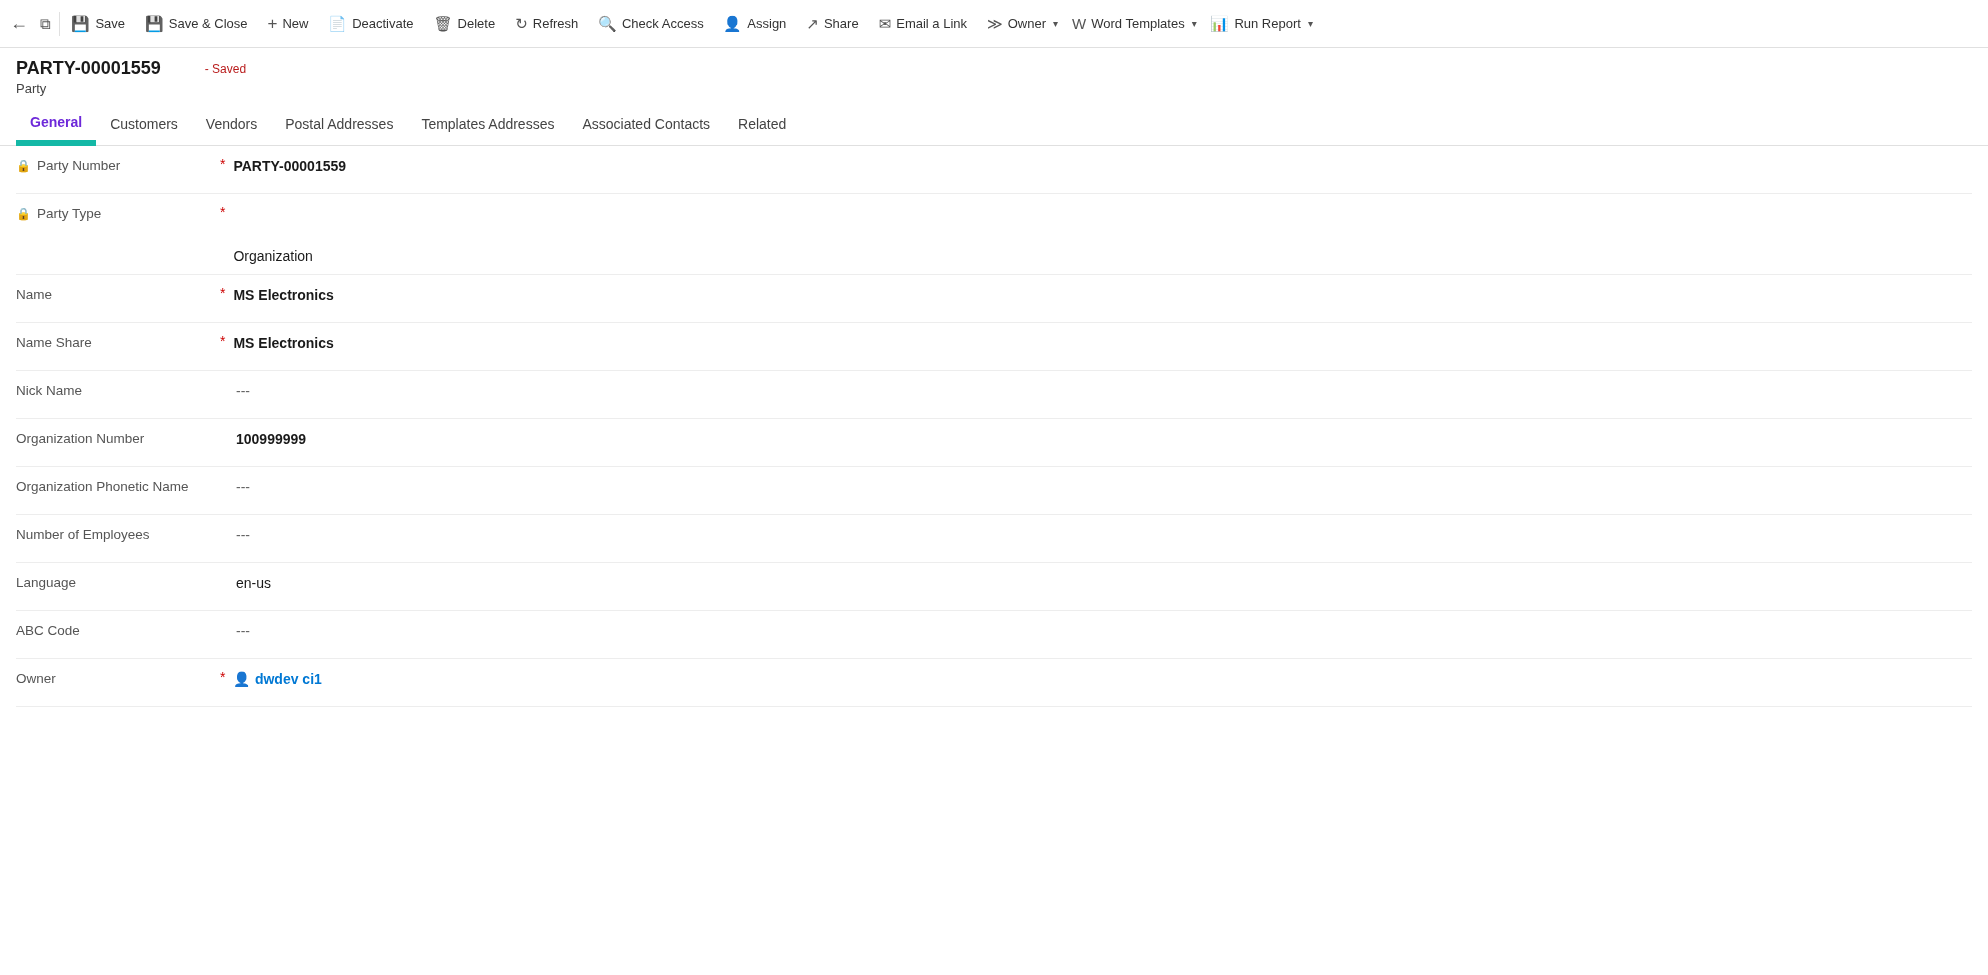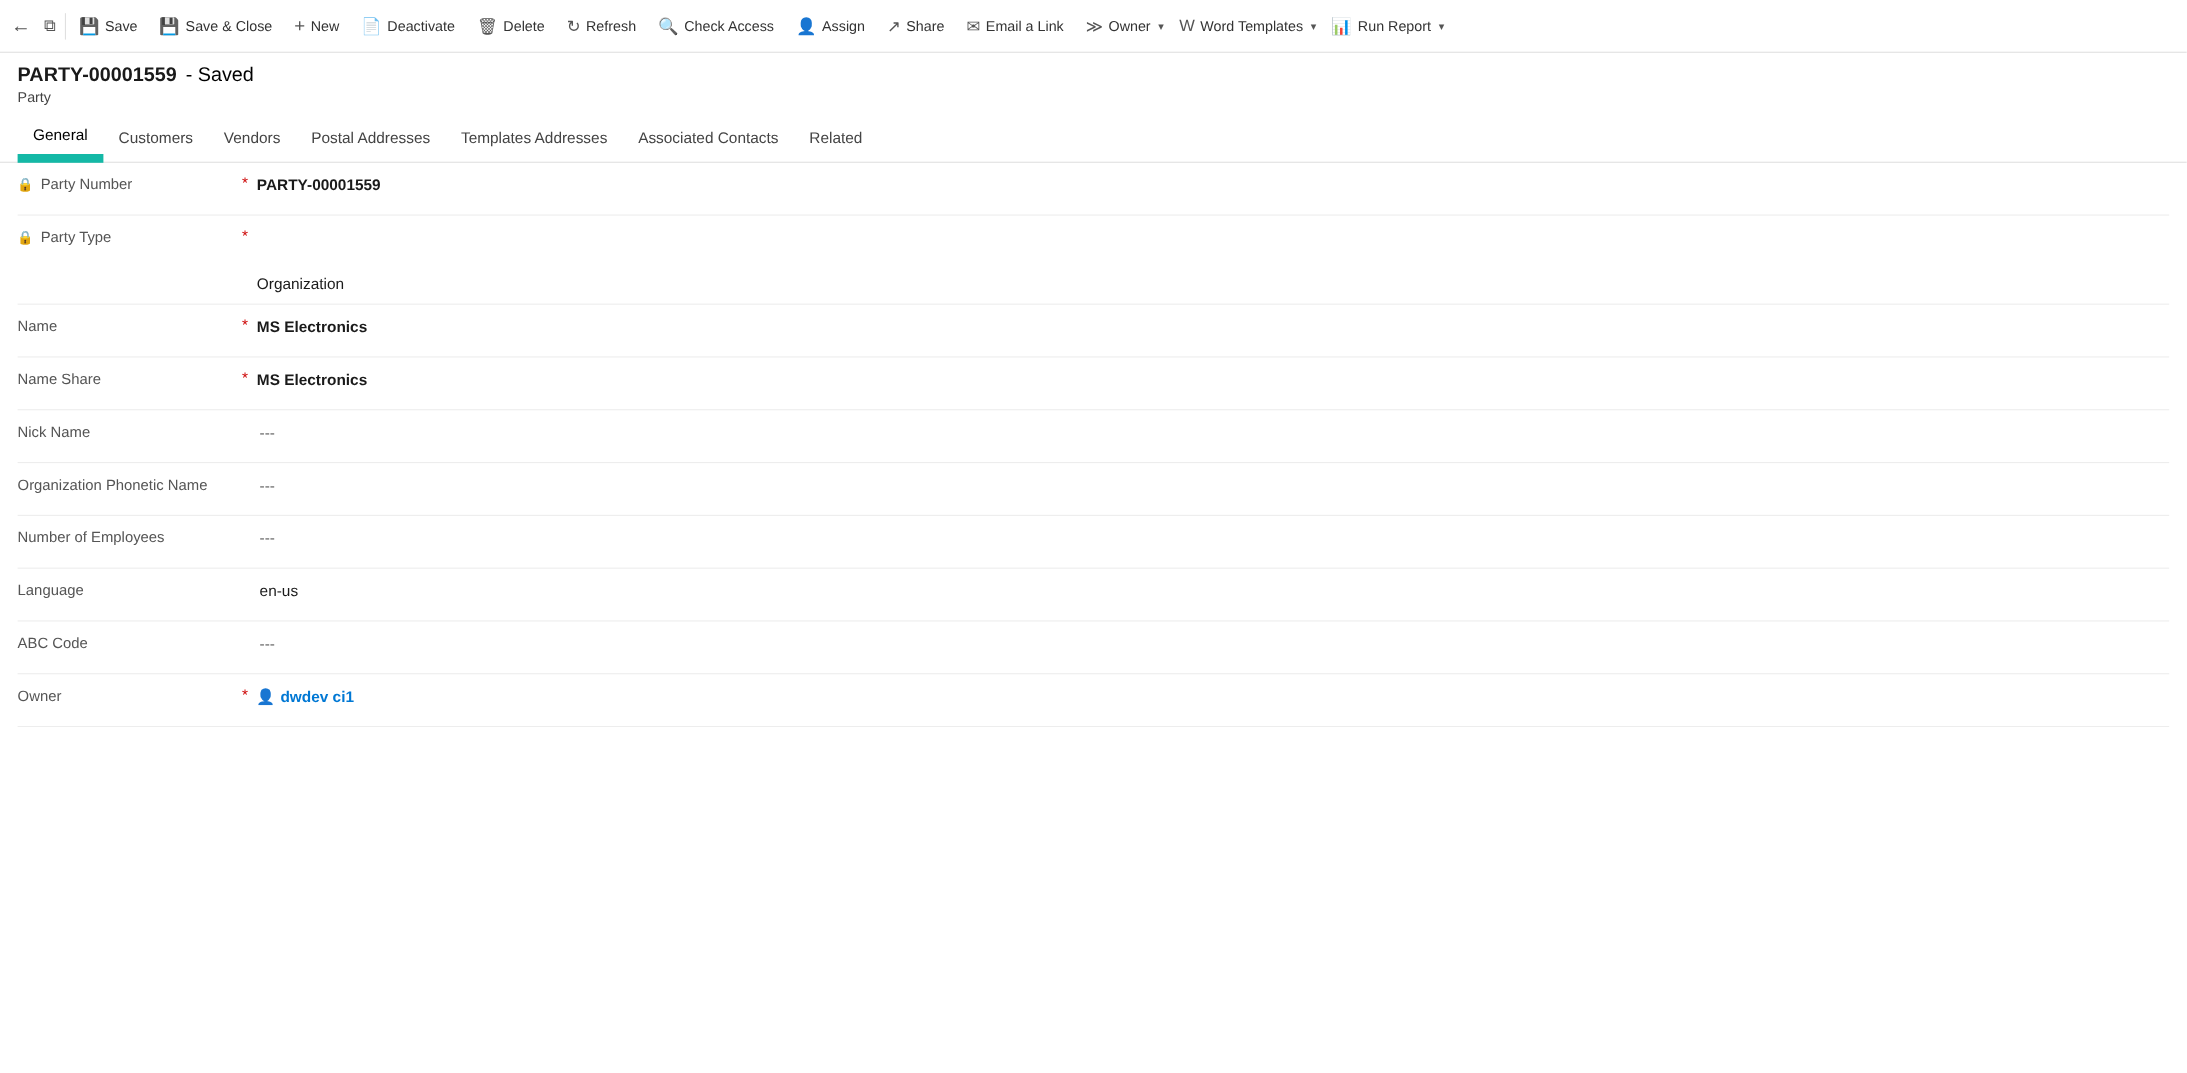--- a/index.html
+++ b/index.html
@@ -30,22 +30,23 @@
       display: flex;
       align-items: center;
       gap: 8px;
     }
     .record-id {
       font-size: 18px;
       font-weight: 600;
       color: #1a1a1a;
     }
     .record-saved {
-      font-size: 18px;
-      color: #000000;
+      font-size: 12px;
+      color: #b91c1c;
+      margin-left: 36px;
     }
     .record-type {
       font-size: 13px;
       color: #444;
       margin-top: 2px;
     }
 
     
     .tabs {
       display: flex;
@@ -57,23 +58,23 @@
     }
     .tab {
       padding: 10px 14px;
       cursor: pointer;
       font-size: 14px;
       color: #444;
       border-bottom: 2px solid transparent;
       margin-bottom: -1px;
     }
     .tab.active {
-      color: #000000;
-      border-bottom: 8px solid #14b8a6;
-      font-weight: 400;
+      color: #6d28d9;
+      border-bottom: 6px solid #14b8a6;
+      font-weight: 700;
     }
 
     
     .form-content {
       padding: 0 16px;
     }
     .form-row {
       display: flex;
       align-items: flex-start;
       min-height: 48px;
@@ -276,20 +277,29 @@
       <div class="form-label">
         <span>Nick Name</span>
       </div>
       <div style="display: flex; align-items: flex-start; flex: 1 1 0%;">
         <span style="width: 20px; display: inline-block;"></span>
         <div class="form-value muted" style="padding-top: 2px;">---</div>
       </div>
     </div>
     <div class="form-row">
       <div class="form-label">
+        <span>Organization Number</span>
+      </div>
+      <div style="display: flex; align-items: flex-start; flex: 1 1 0%;">
+        <span style="width: 20px; display: inline-block;"></span>
+        <div class="form-value bold" style="padding-top: 2px;">100999999</div>
+      </div>
+    </div>
+    <div class="form-row">
+      <div class="form-label">
         <span>Organization Phonetic Name</span>
       </div>
       <div style="display: flex; align-items: flex-start; flex: 1 1 0%;">
         <span style="width: 20px; display: inline-block;"></span>
         <div class="form-value muted" style="padding-top: 2px;">---</div>
       </div>
     </div>
     <div class="form-row">
       <div class="form-label">
         <span>Number of Employees</span>

